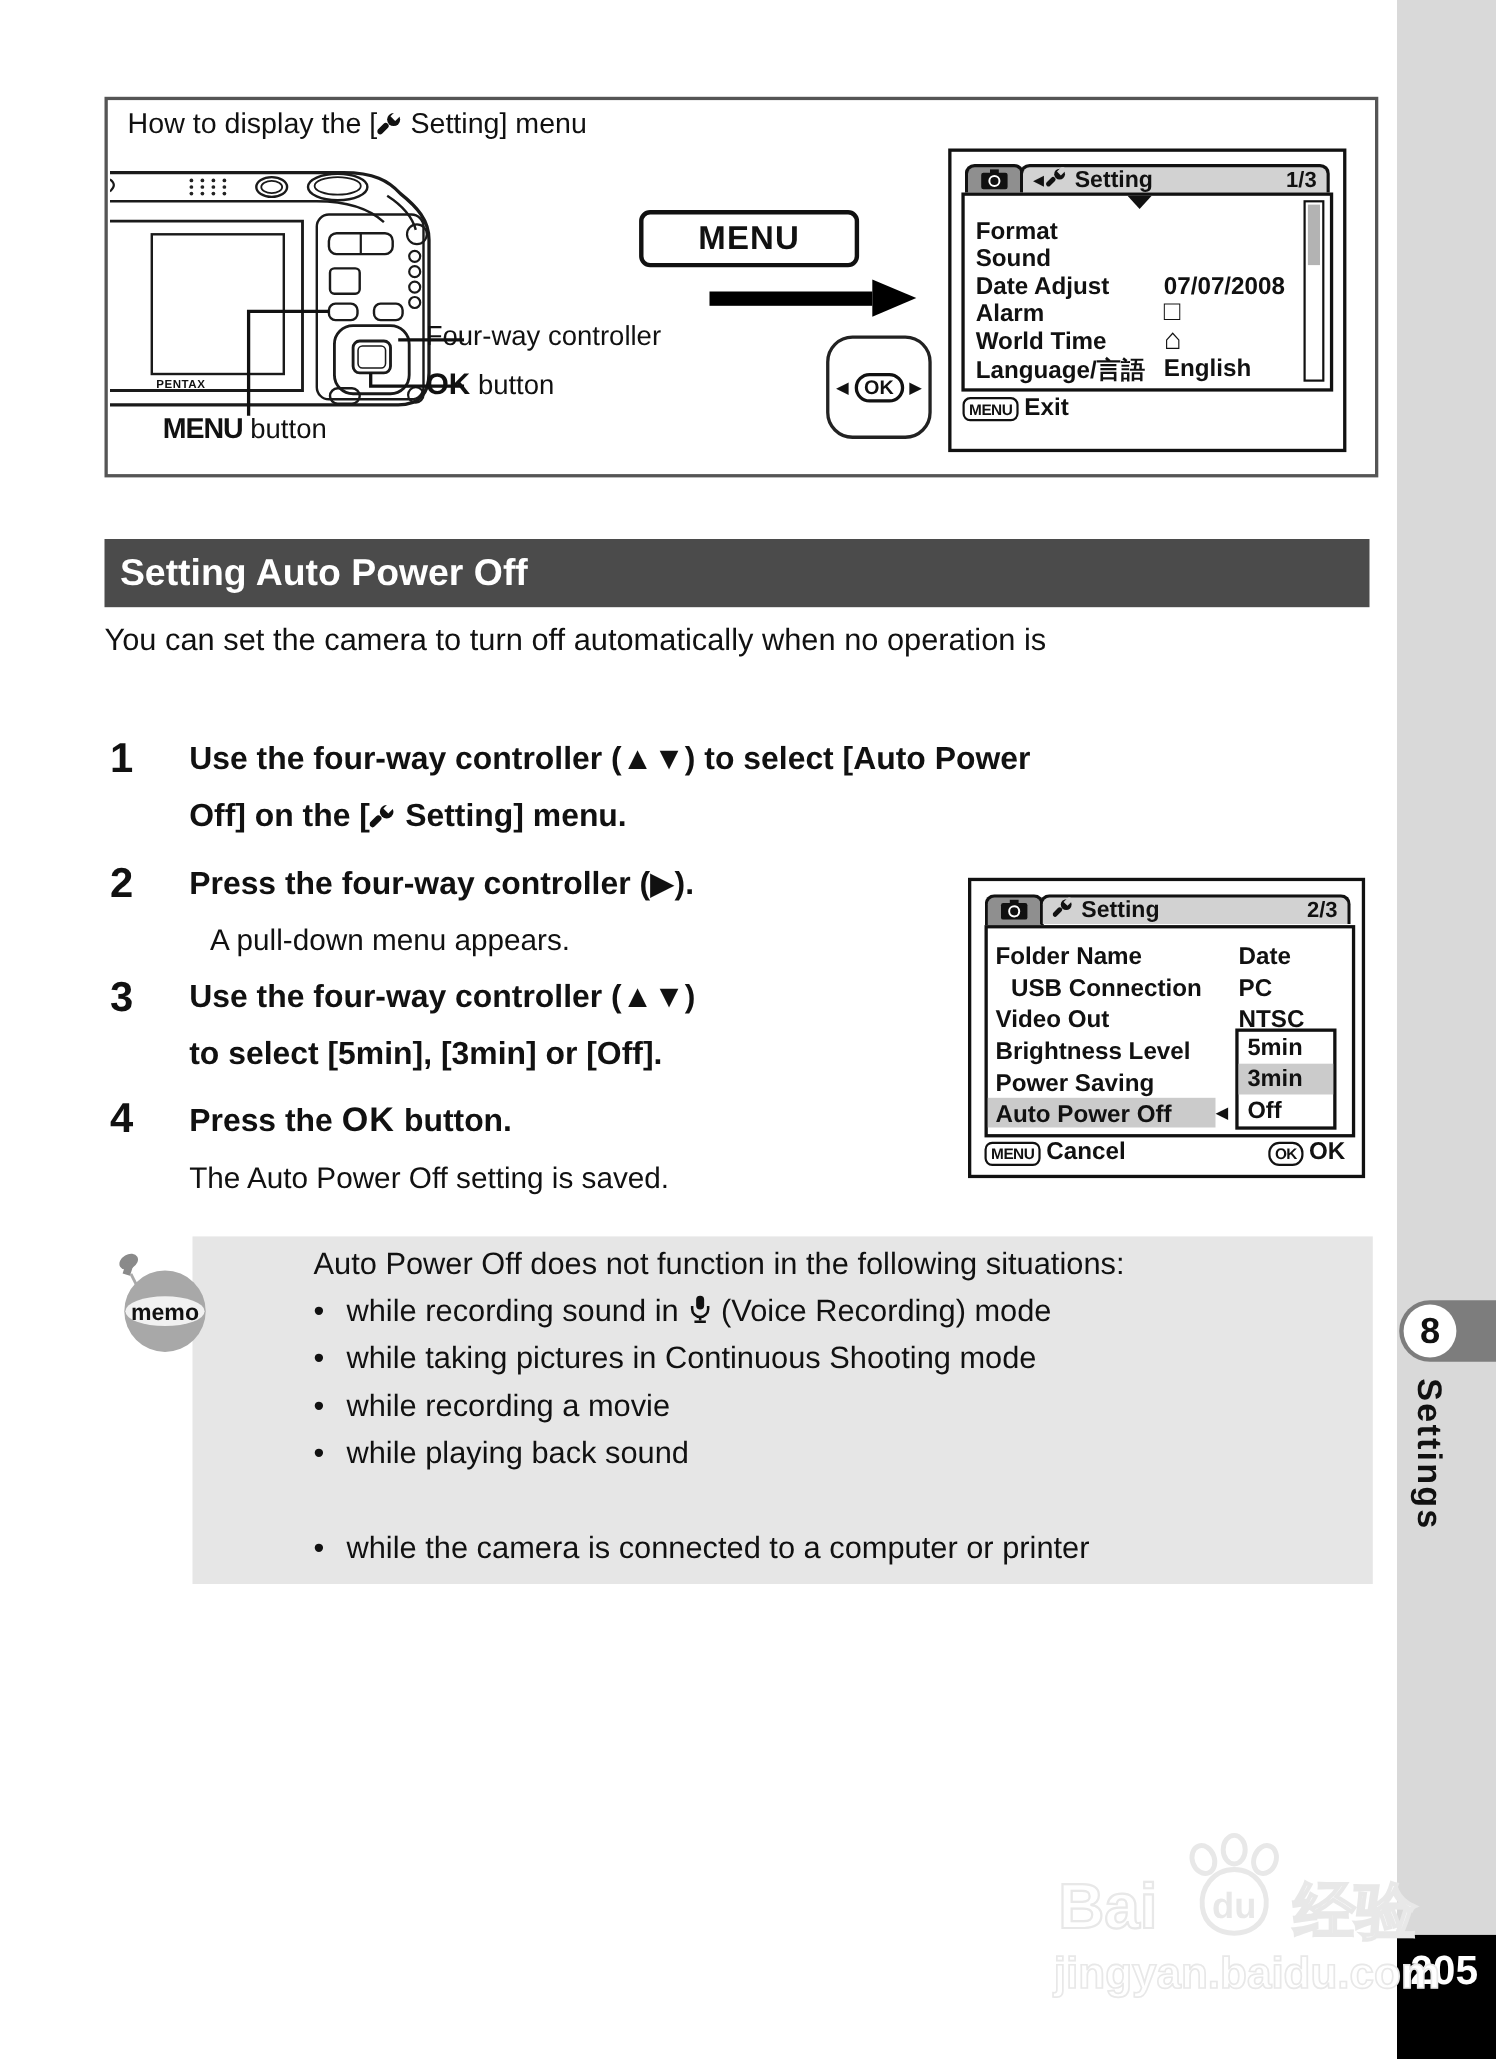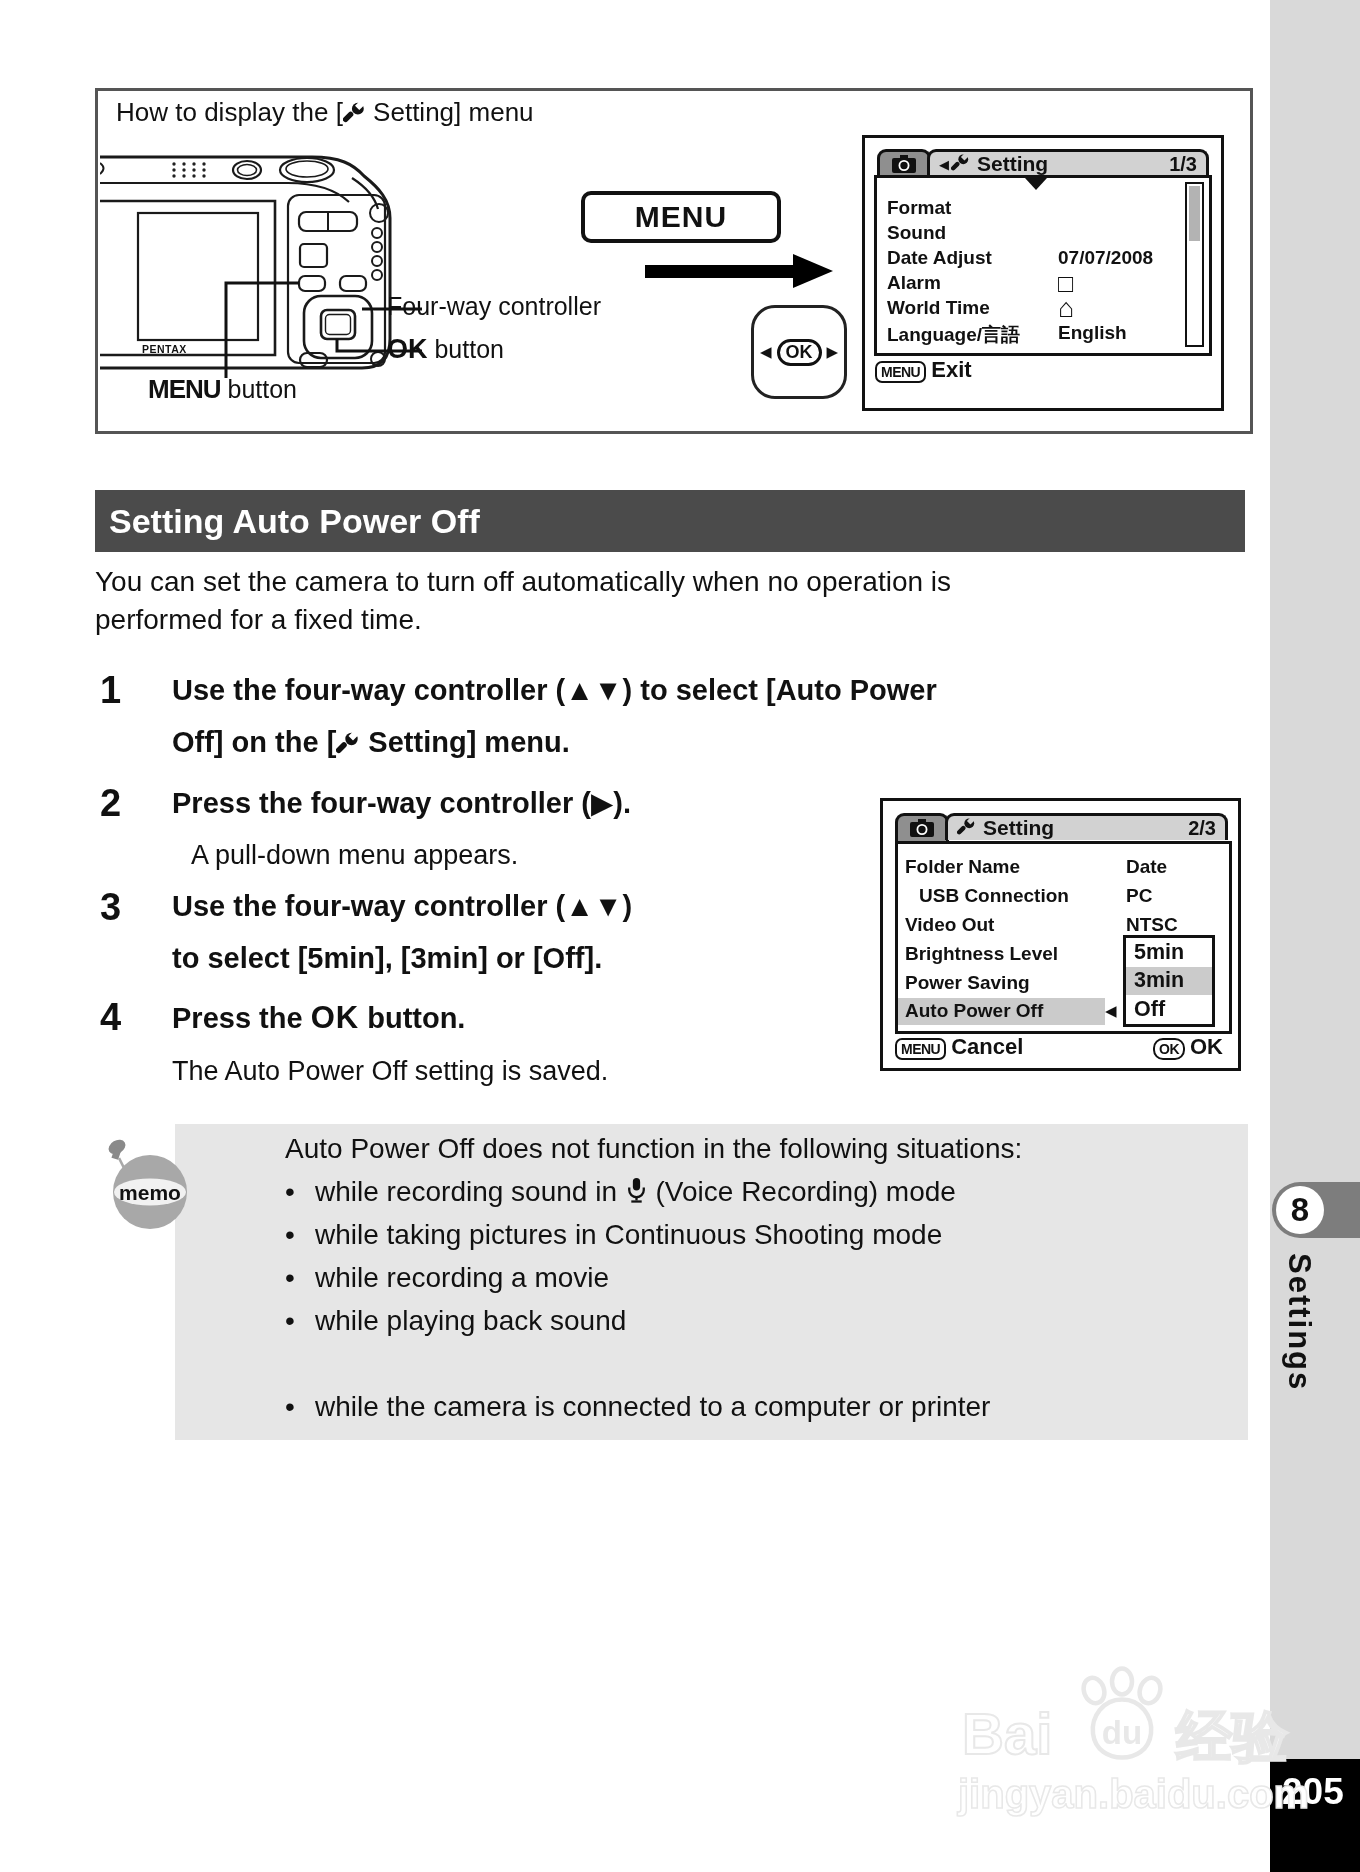--- a/index.html
+++ b/index.html
@@ -23,21 +23,21 @@
   .okpill{border:3px solid #111;border-radius:14px;padding:0 6px;font-size:18px;font-weight:bold;}
   
   .lcd{border:3px solid #111;background:#fff;}
   .tab{border:3px solid #111;border-bottom:none;border-radius:9px 9px 0 0;display:flex;align-items:center;}
   .tabcam{background:#8f8f8f;justify-content:center;}
   .tabset{background:#d2d2d2;padding:0 9px;}
   .tabttl{font-size:21px;font-weight:bold;margin-left:7px;}
   .tabpage{font-size:20px;font-weight:bold;margin-left:auto;}
   .backarr{font-size:13px;margin-right:2px;}
   .lcdinner{border:3px solid #111;background:#fff;}
-  .lcdrow{position:absolute;font-size:19px;font-weight:bold;white-space:nowrap;}
+  .lcdrow{position:absolute;font-size:22px;font-weight:bold;white-space:nowrap;}
   .caret{width:0;height:0;border-left:11px solid transparent;border-right:11px solid transparent;border-top:12px solid #111;}
   .keybadge{display:inline-block;border:2.5px solid #111;border-radius:7px;padding:1px 4px;
             font-size:14px;font-weight:bold;letter-spacing:-0.5px;}
   .footxt{font-size:22px;font-weight:bold;margin-left:5px;}
   .scrollbar{border:2.5px solid #111;background:#fff;}
   .scrollthumb{position:absolute;left:2px;right:2px;top:2px;height:55px;background:#b3b3b3;}
   .selrow{background:#cbcbcb;}
   .dropdown{border:3px solid #111;background:#fff;}
   .dropopt{font-size:21.5px;font-weight:bold;padding-left:8px;display:flex;align-items:center;height:28.6px;}
   .dropsel{background:#cbcbcb;}
@@ -201,21 +201,20 @@
         <span class="keybadge">MENU</span><span class="footxt">Exit</span>
       </div>
     </div>
   </div>
 
   <div class="abs secbar">
     <span>Setting Auto Power Off</span>
   </div>
 
   <div class="abs body28" style="left:95px;top:566px;">You can set the camera to turn off automatically when no operation is</div>
-  <div class="abs body28" style="left:95px;top:604px;">performed for a fixed time.</div>
 
   <div class="abs stepnum" style="left:100px;top:669px;">1</div>
   <div class="abs stepline" style="left:172px;top:674px;">Use the four-way controller (▲▼) to select [Auto Power</div>
   <div class="abs stepline" style="left:172px;top:726px;">
     <span class="keepsp">Off] on the [</span><span class="icon"><svg width="24" height="24" viewBox="0 0 24 24">
           <circle cx="15.5" cy="8" r="6.2" fill="#111"></circle>
           <rect x="-1" y="14.2" width="13" height="5.6" rx="2.8" transform="rotate(-45 5 17)" fill="#111"></rect>
           <path d="M12.5 5 L19 -1.5 L23.5 3 L17 9.5 Z" fill="#fff"></path>
         </svg></span><span class="keepsp"> Setting] menu.</span>
   </div>

